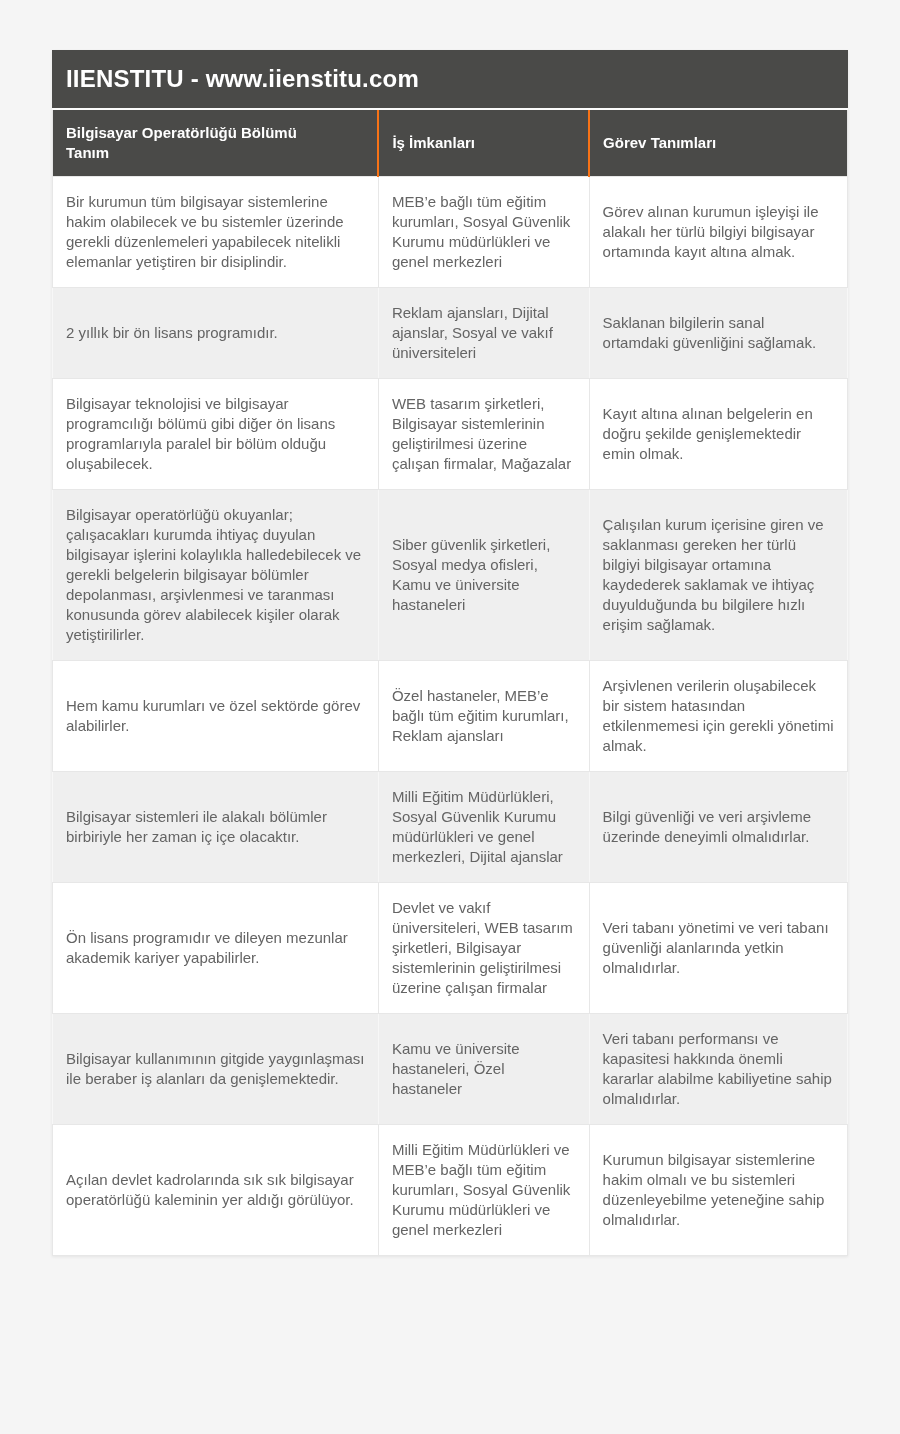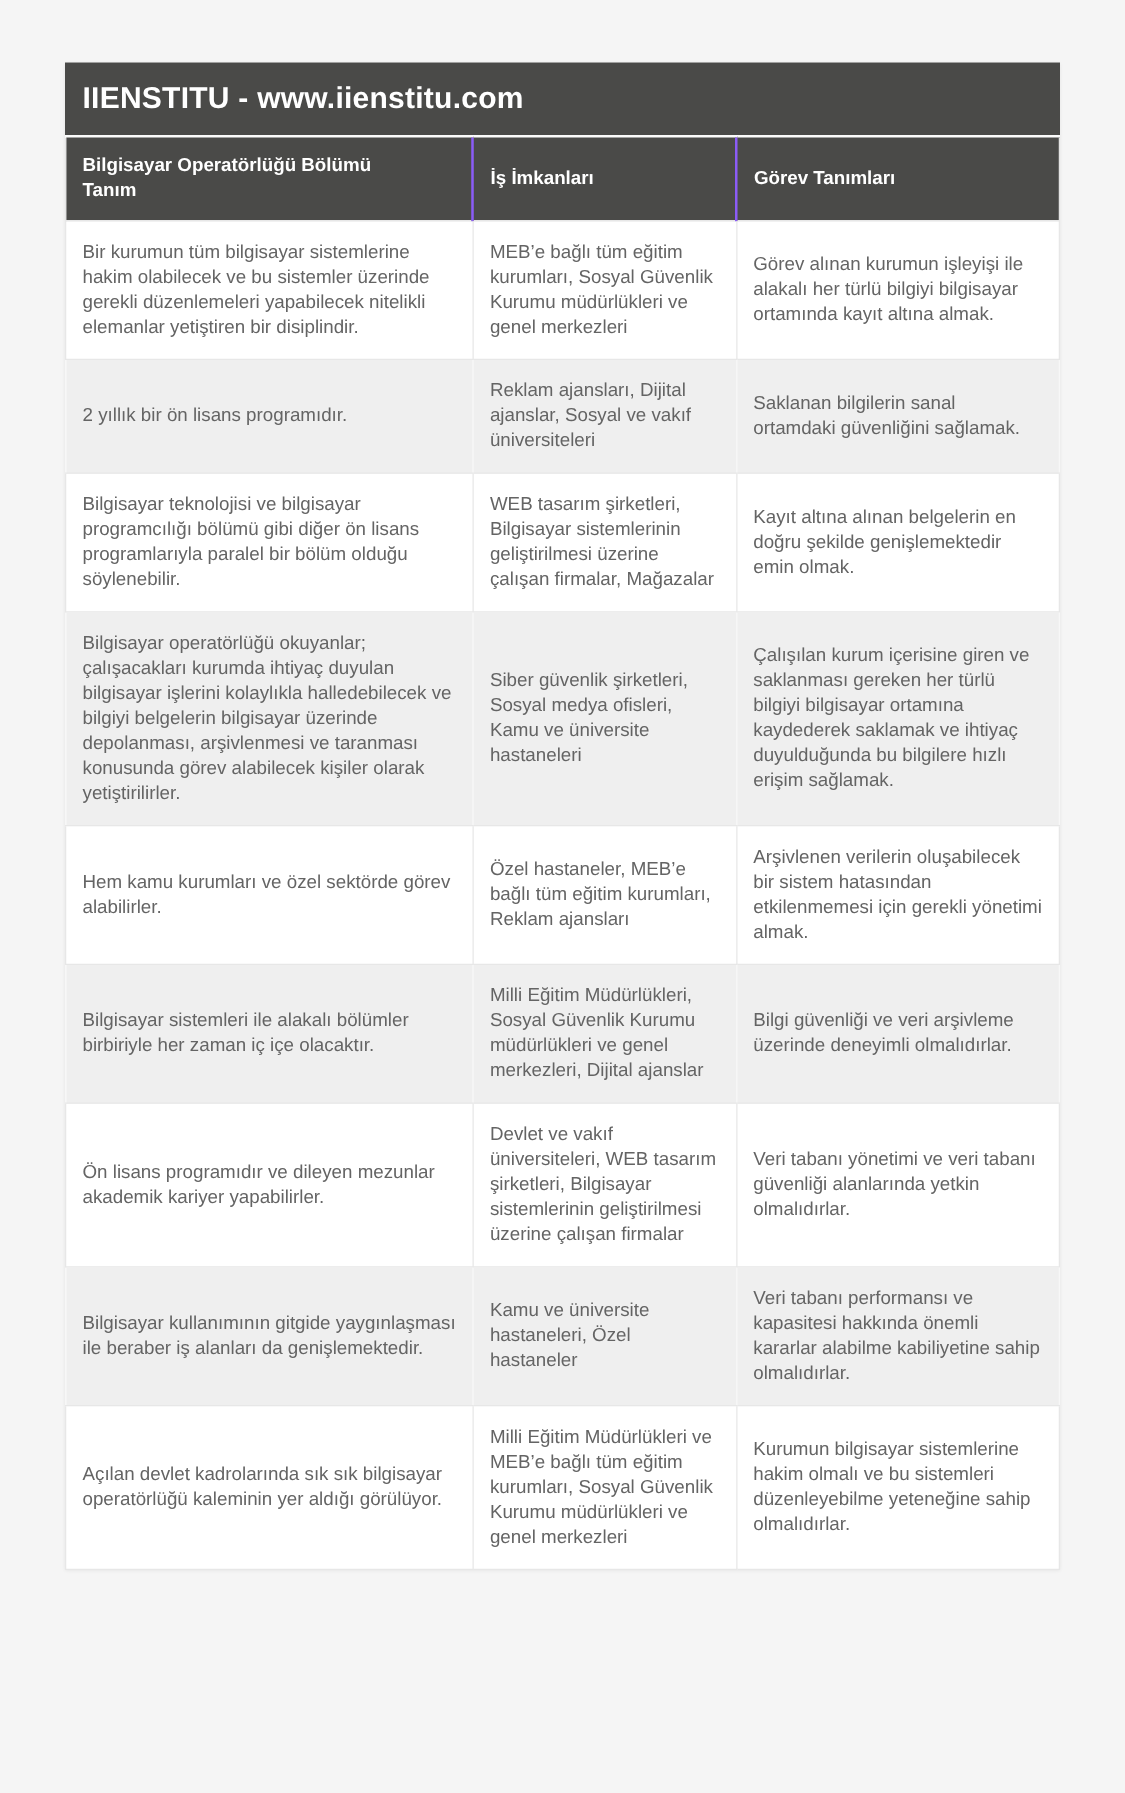--- a/index.html
+++ b/index.html
@@ -39,21 +39,21 @@
   col.c3 { width: 32.5%; }
   thead th {
     background: #4a4a48;
     color: #ffffff;
     font-size: 15px;
     font-weight: bold;
     text-align: left;
     vertical-align: middle;
     padding: 13px 13px;
     border-top: 2px solid #fbfbfb;
-    border-left: 2px solid #8b5cf6;
+    border-left: 2px solid #f97316;
     line-height: 20px;
   }
   thead th:first-child { border-left: none; }
   thead th .th-text {
     display: inline-block;
     max-width: 250px;
   }
   tbody td {
     font-size: 15px;
     line-height: 20px;
@@ -94,26 +94,26 @@
         <td>Bir kurumun tüm bilgisayar sistemlerine hakim olabilecek ve bu sistemler üzerinde gerekli düzenlemeleri yapabilecek nitelikli elemanlar yetiştiren bir disiplindir.</td>
         <td>MEB’e bağlı tüm eğitim kurumları, Sosyal Güvenlik Kurumu müdürlükleri ve genel merkezleri</td>
         <td>Görev alınan kurumun işleyişi ile alakalı her türlü bilgiyi bilgisayar ortamında kayıt altına almak.</td>
       </tr>
       <tr>
         <td>2 yıllık bir ön lisans programıdır.</td>
         <td>Reklam ajansları, Dijital ajanslar, Sosyal ve vakıf üniversiteleri</td>
         <td>Saklanan bilgilerin sanal ortamdaki güvenliğini sağlamak.</td>
       </tr>
       <tr>
-        <td>Bilgisayar teknolojisi ve bilgisayar programcılığı bölümü gibi diğer ön lisans programlarıyla paralel bir bölüm olduğu söylenebilir.</td>
+        <td>Bilgisayar teknolojisi ve bilgisayar programcılığı bölümü gibi diğer ön lisans programlarıyla paralel bir bölüm olduğu oluşabilecek.</td>
         <td>WEB tasarım şirketleri, Bilgisayar sistemlerinin geliştirilmesi üzerine çalışan firmalar, Mağazalar</td>
         <td>Kayıt altına alınan belgelerin en doğru şekilde genişlemektedir emin olmak.</td>
       </tr>
       <tr>
-        <td>Bilgisayar operatörlüğü okuyanlar; çalışacakları kurumda ihtiyaç duyulan bilgisayar işlerini kolaylıkla halledebilecek ve bilgiyi belgelerin bilgisayar üzerinde depolanması, arşivlenmesi ve taranması konusunda görev alabilecek kişiler olarak yetiştirilirler.</td>
+        <td>Bilgisayar operatörlüğü okuyanlar; çalışacakları kurumda ihtiyaç duyulan bilgisayar işlerini kolaylıkla halledebilecek ve gerekli belgelerin bilgisayar bölümler depolanması, arşivlenmesi ve taranması konusunda görev alabilecek kişiler olarak yetiştirilirler.</td>
         <td>Siber güvenlik şirketleri, Sosyal medya ofisleri, Kamu ve üniversite hastaneleri</td>
         <td>Çalışılan kurum içerisine giren ve saklanması gereken her türlü bilgiyi bilgisayar ortamına kaydederek saklamak ve ihtiyaç duyulduğunda bu bilgilere hızlı erişim sağlamak.</td>
       </tr>
       <tr>
         <td>Hem kamu kurumları ve özel sektörde görev alabilirler.</td>
         <td>Özel hastaneler, MEB’e bağlı tüm eğitim kurumları, Reklam ajansları</td>
         <td>Arşivlenen verilerin oluşabilecek bir sistem hatasından etkilenmemesi için gerekli yönetimi almak.</td>
       </tr>
       <tr>
         <td>Bilgisayar sistemleri ile alakalı bölümler birbiriyle her zaman iç içe olacaktır.</td>

